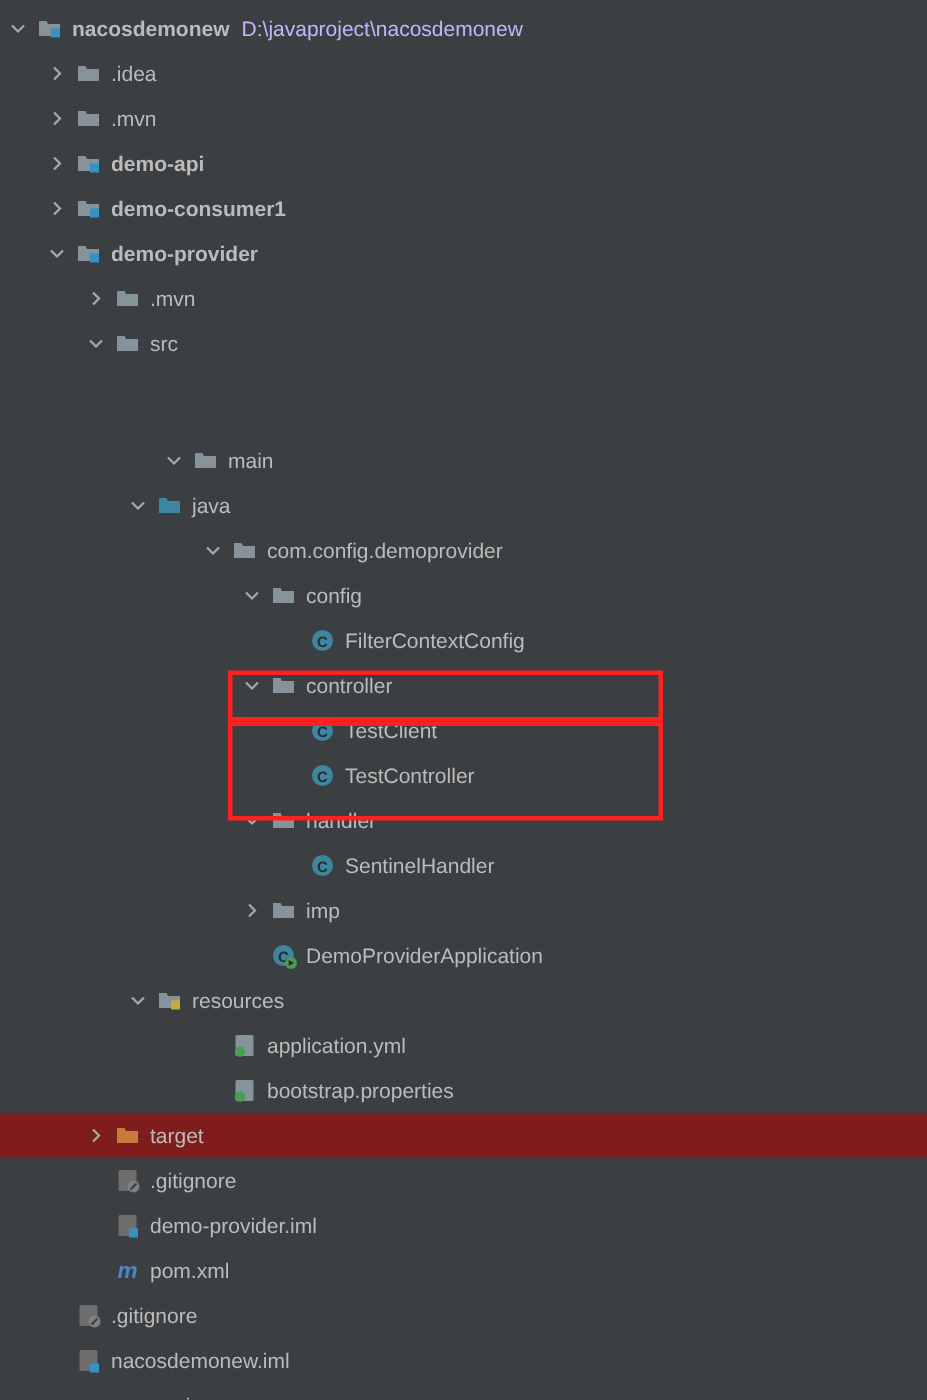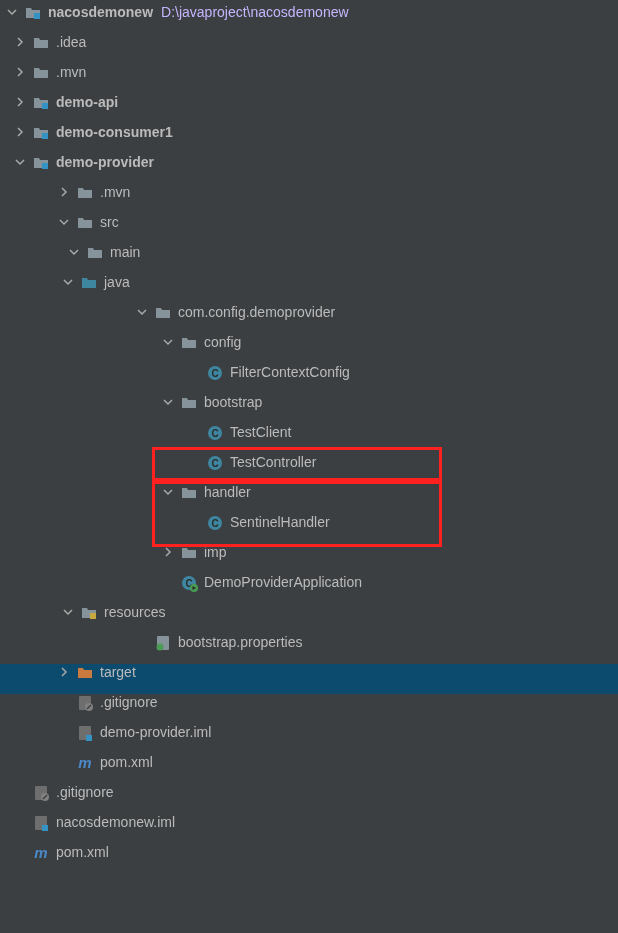--- a/index.html
+++ b/index.html
@@ -12,28 +12,28 @@
       font-family: "Segoe UI", Arial, sans-serif;
       font-size: 14px;
       color: #bbbbbb;
       width: 618px;
       height: 933px;
       overflow: hidden;
       padding-top: 4px;
     }
     .tree-row {
       display: flex;
-      align-items: flex-start;
+      align-items: center;
       height: 30px;
       cursor: pointer;
       white-space: nowrap;
       position: relative;
     }
     .tree-row.selected {
-      background-color: #0c4a6e;
+      background-color: #7f1d1d;
     }
     .chevron {
       width: 16px;
       height: 16px;
       display: inline-flex;
       align-items: center;
       justify-content: center;
       margin-right: 4px;
       flex-shrink: 0;
     }
@@ -64,24 +64,24 @@
       margin-left: 8px;
       font-weight: normal;
     }
     .highlight-box {
       position: absolute;
       border: 3px solid #ff2020;
       pointer-events: none;
       z-index: 10;
     }
     .indent-0 { padding-left: 4px; }
-    .indent-1 { padding-left: 12px; }
+    .indent-1 { padding-left: 30px; }
     .indent-2 { padding-left: 56px; }
-    .indent-3 { padding-left: 66px; }
-    .indent-4 { padding-left: 60px; }
+    .indent-3 { padding-left: 108px; margin-top: 48px; }
+    .indent-4 { padding-left: 84px; }
     .indent-5 { padding-left: 134px; }
     .indent-6 { padding-left: 160px; }
     .indent-7 { padding-left: 186px; }
   </style>
 </head>
 <body>
 
 <div id="tree-container">
     <div class="tree-row indent-0">
       <span class="chevron">
@@ -258,21 +258,21 @@
       <span class="chevron">
         <svg viewBox="0 0 10 10">
           <path d="M1 3 L5 7 L9 3" fill="none" stroke="#a8a8a8" stroke-width="1.5"></path>
         </svg>
       </span>
       <span class="icon">
         <svg width="18" height="18" viewBox="0 0 18 18">
           <path d="M2 4 L7 4 L8 6 L16 6 L16 14 L2 14 Z" fill="#87939a"></path>
         </svg>
       </span>
-      <span class="label">bootstrap</span>
+      <span class="label">controller</span>
     </div>
     <div class="tree-row indent-7">
       <span class="chevron empty"></span>
       <span class="icon">
         <svg width="18" height="18" viewBox="0 0 18 18">
           <circle cx="9" cy="9" r="7" fill="#3e86a0"></circle>
           <text x="9" y="13" text-anchor="middle" font-size="10" font-weight="bold" fill="#2b2b2b" font-family="Arial">C</text>
         </svg>
       </span>
       <span class="label">TestClient</span>
@@ -341,20 +341,30 @@
           <path d="M1 3 L5 7 L9 3" fill="none" stroke="#a8a8a8" stroke-width="1.5"></path>
         </svg>
       </span>
       <span class="icon">
         <svg width="18" height="18" viewBox="0 0 18 18">
           <path d="M2 4 L7 4 L8 6 L16 6 L16 14 L2 14 Z" fill="#87939a"></path>
           <rect x="10" y="9" width="6" height="6" fill="#c9a93f"></rect>
         </svg>
       </span>
       <span class="label">resources</span>
+    </div>
+    <div class="tree-row indent-5">
+      <span class="chevron empty"></span>
+      <span class="icon">
+        <svg width="18" height="18" viewBox="0 0 18 18">
+          <rect x="3" y="2" width="12" height="14" rx="1" fill="#87939a"></rect>
+          <circle cx="6" cy="13" r="3.5" fill="#499c54"></circle>
+        </svg>
+      </span>
+      <span class="label">application.yml</span>
     </div>
     <div class="tree-row indent-5">
       <span class="chevron empty"></span>
       <span class="icon">
         <svg width="18" height="18" viewBox="0 0 18 18">
           <rect x="3" y="2" width="12" height="14" rx="1" fill="#87939a"></rect>
           <circle cx="6" cy="13" r="3.5" fill="#499c54"></circle>
         </svg>
       </span>
       <span class="label">bootstrap.properties</span>

